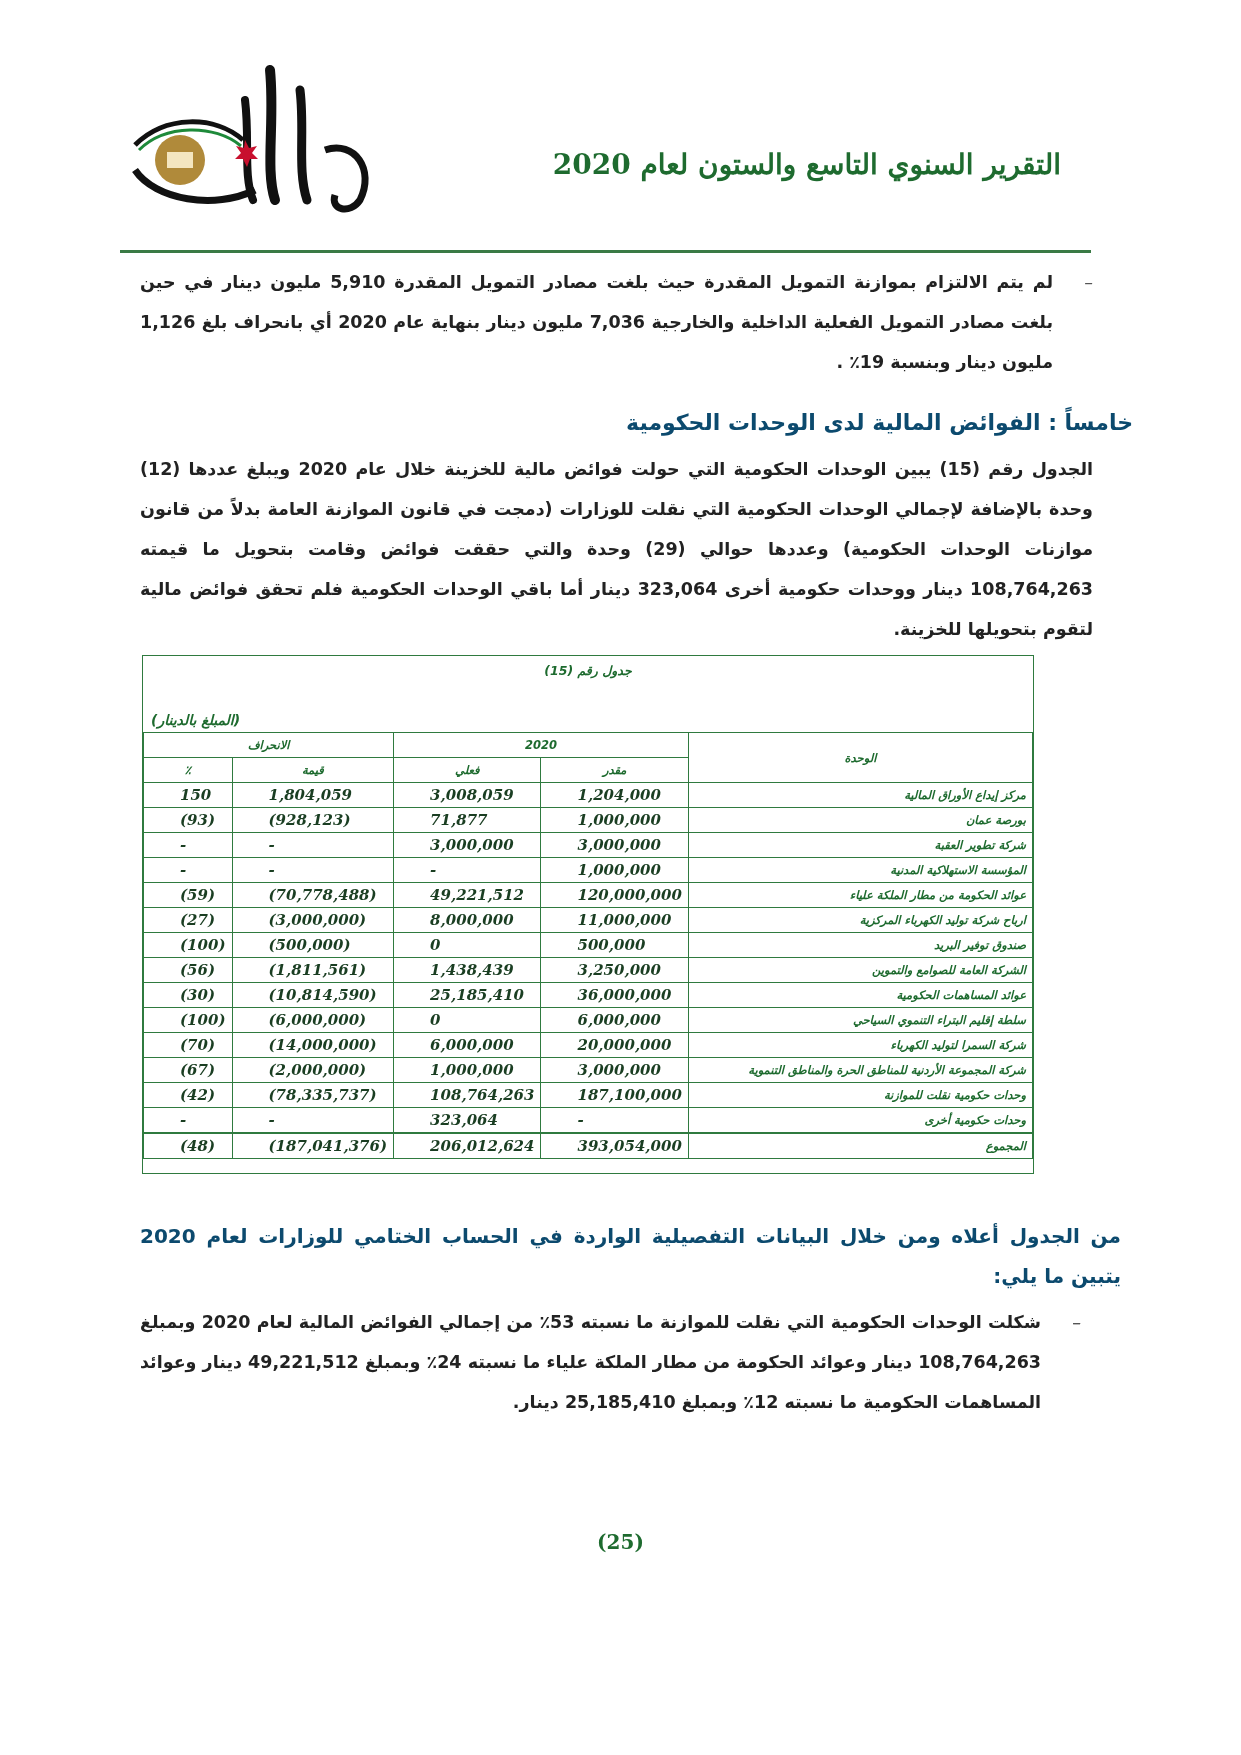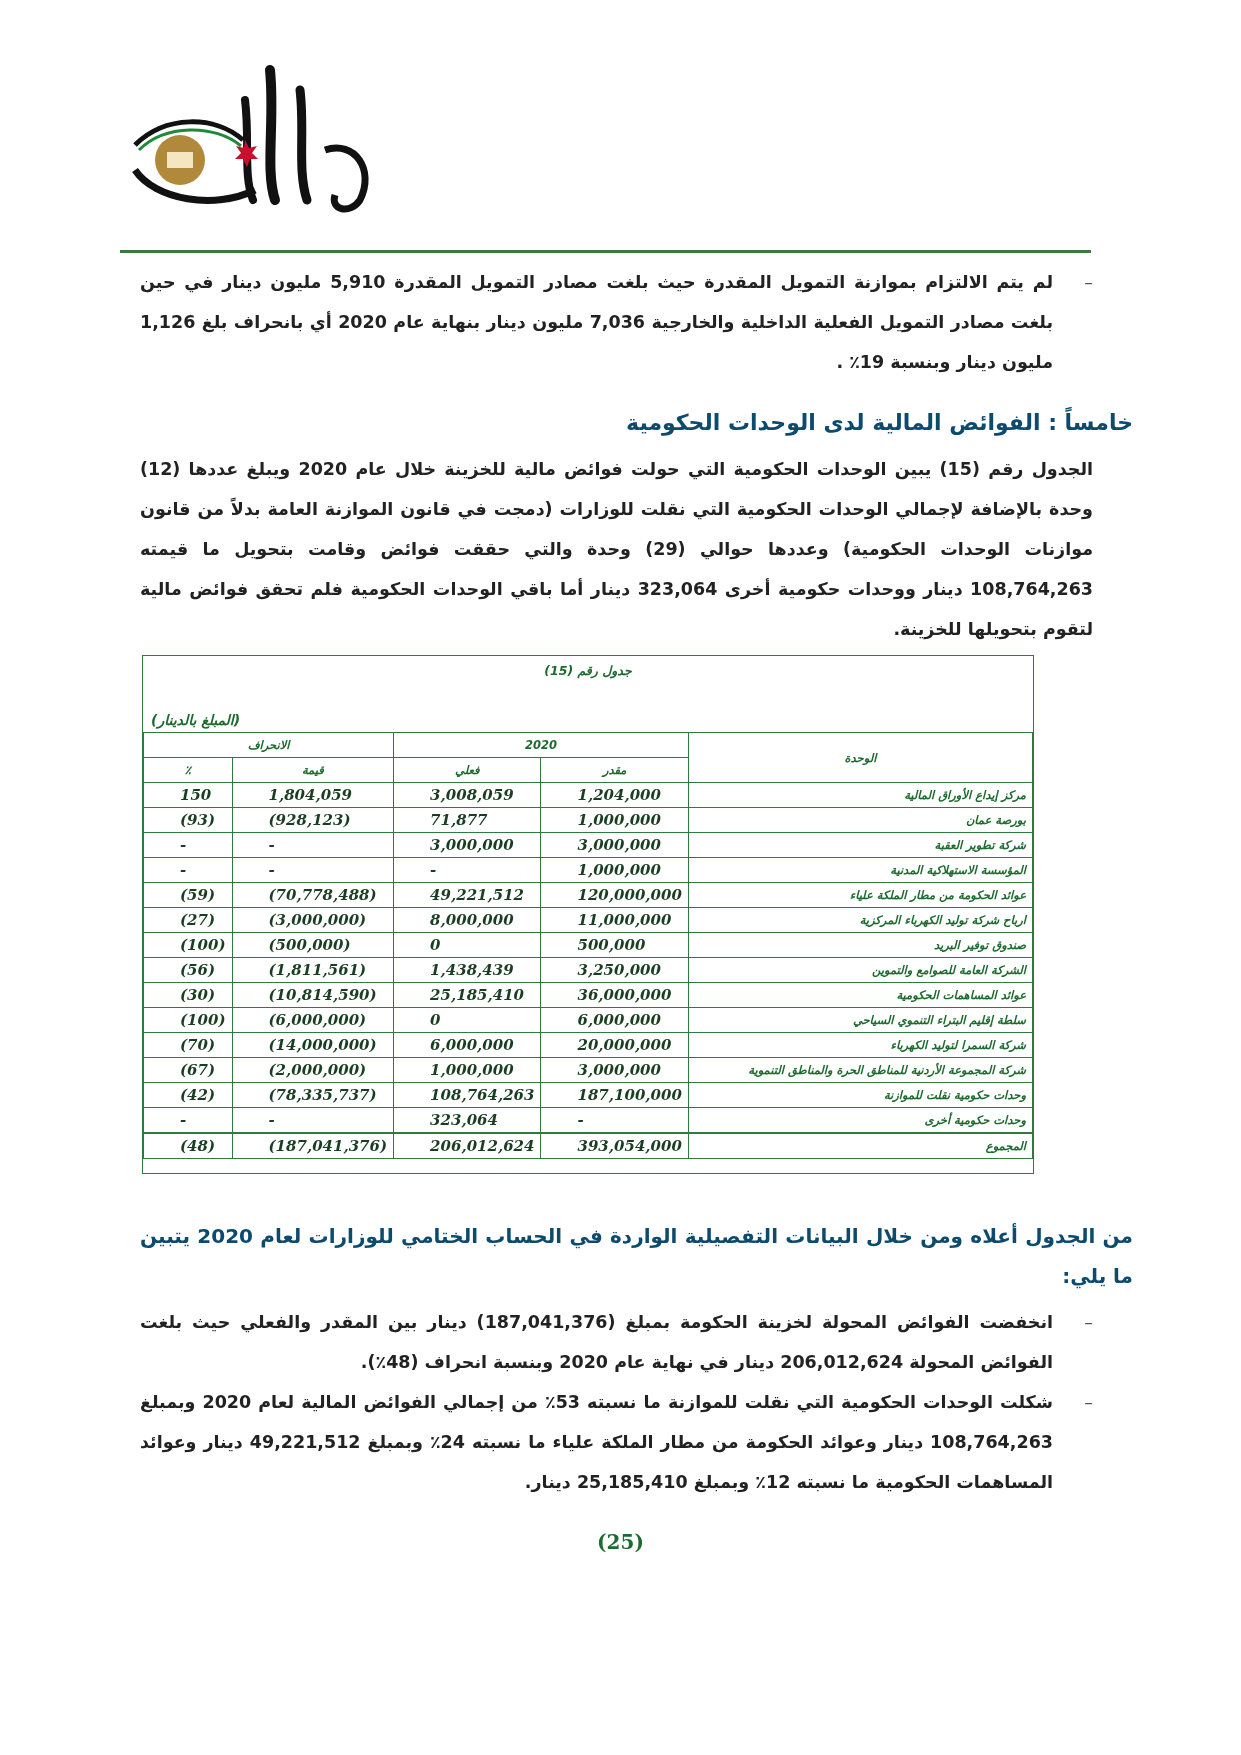--- a/index.html
+++ b/index.html
@@ -16,21 +16,21 @@
   .para { font-size:17.5px; line-height:40px; font-weight:bold; color:#222; }
   .tbl-wrap { position:absolute; left:142px; width:890px; top:655px; border:1.5px solid #2f7a3f; height:517px; direction:rtl;font-style:italic; }
   .tbl-title { text-align:center; font-size:12.5px; font-weight:bold; color:#1e6b2f; line-height:22px; margin-top:4px; }
   .tbl-unit { position:absolute; left:8px; top:56px; font-size:14px; font-weight:bold; color:#1e6b2f; }
   table { position:absolute; left:0; top:76px; width:100%; border-collapse:collapse; direction:rtl; }
   td, th { border:1.5px solid #2f7a3f; padding:0 6px; height:24px; }
   th { font-size:11.5px; color:#1e6b2f; font-weight:bold; }
   td.name { text-align:right; font-size:11.5px; font-weight:bold; color:#1e6b2f; width:396px; }
   td.num { text-align:left; font-family:"DejaVu Serif", serif; font-weight:bold; font-size:15px; color:#1a3e22; direction:ltr;padding-left:36px; }
   tr.total td { border-top:2.5px solid #2f7a3f; }
-  .after { position:absolute; left:140px; right:148px; top:1195px; direction:rtl; text-align:justify; }
+  .after { position:absolute; left:140px; right:160px; top:1195px; direction:rtl; text-align:justify; }
   .after .section-title { font-size:20px; margin-right:-40px; }
   .pageno { position:absolute; left:0; right:0; top:1530px; text-align:center; font-family:"DejaVu Serif", serif; font-weight:bold; font-size:20px; color:#1e6b2f; }
 </style>
 </head>
 <body>
 
 <div class="header">
   <div class="logo">
     <svg width="290" height="160" viewBox="0 0 290 160">
       <path d="M145 10 C150 60 140 110 150 140" stroke="#111" stroke-width="10" fill="none" stroke-linecap="round"></path>
@@ -38,20 +38,21 @@
       <path d="M120 40 C125 80 118 115 128 140" stroke="#111" stroke-width="8" fill="none" stroke-linecap="round"></path>
       <path d="M200 90 C230 80 250 110 235 140 C225 155 205 150 210 135" stroke="#111" stroke-width="7" fill="none"></path>
       <path d="M10 110 C30 140 90 150 130 130" stroke="#111" stroke-width="7" fill="none"></path>
       <path d="M10 85 C40 55 90 55 118 80" stroke="#111" stroke-width="5" fill="none"></path>
       <path d="M14 90 C40 64 90 64 116 86" stroke="#1e8a3a" stroke-width="3" fill="none"></path>
       <circle cx="55" cy="100" r="25" fill="#b08a3a"></circle>
       <rect x="42" y="92" width="26" height="16" fill="#f4e6c0"></rect>
       <polygon points="120,80 124,88 132,86 127,93 133,99 125,99 122,107 118,99 110,99 116,93 111,86 119,88" fill="#c8102e"></polygon>
     </svg>
   </div>
+  <div class="report-title">التقرير السنوي التاسع والستون لعام 2020</div>
   <div class="header-rule"></div>
 </div>
 
 <div class="content">
   <div class="bullet">
     <span class="dash">–</span>
     <span>لم يتم الالتزام بموازنة التمويل المقدرة حيث بلغت مصادر التمويل المقدرة 5,910 مليون دينار في حين بلغت مصادر التمويل الفعلية الداخلية والخارجية 7,036 مليون دينار بنهاية عام 2020 أي بانحراف بلغ 1,126 مليون دينار وبنسبة 19٪ .</span>
   </div>
   <div class="section-title">خامساً : الفوائض المالية لدى الوحدات الحكومية</div>
   <div class="para">الجدول رقم (15) يبين الوحدات الحكومية التي حولت فوائض مالية للخزينة خلال عام 2020 ويبلغ عددها (12) وحدة بالإضافة لإجمالي الوحدات الحكومية التي نقلت للوزارات (دمجت في قانون الموازنة العامة بدلاً من قانون موازنات الوحدات الحكومية) وعددها حوالي (29) وحدة والتي حققت فوائض وقامت بتحويل ما قيمته 108,764,263 دينار ووحدات حكومية أخرى 323,064 دينار أما باقي الوحدات الحكومية فلم تحقق فوائض مالية لتقوم بتحويلها للخزينة.</div>
@@ -181,21 +182,20 @@
           <td class="num">(48)</td>
         </tr>
       </tbody>
   </table>
 </div>
 
 <div class="after">
   <div class="section-title">من الجدول أعلاه ومن خلال البيانات التفصيلية الواردة في الحساب الختامي للوزارات لعام 2020 يتبين ما يلي:</div>
   <div class="bullet">
     <span class="dash">–</span>
-    <span>انخفضت الفوائض المحولة لخزينة الحكومة بمبلغ (187,041,376) دينار بين المقدر والفعلي حيث بلغت الفوائض المحولة 206,012,624 دينار في نهاية عام 2020 وبنسبة انحراف (48٪).</span>
   </div>
   <div class="bullet">
     <span class="dash">–</span>
     <span>شكلت الوحدات الحكومية التي نقلت للموازنة ما نسبته 53٪ من إجمالي الفوائض المالية لعام 2020 وبمبلغ 108,764,263 دينار وعوائد الحكومة من مطار الملكة علياء ما نسبته 24٪ وبمبلغ 49,221,512 دينار وعوائد المساهمات الحكومية ما نسبته 12٪ وبمبلغ 25,185,410 دينار.</span>
   </div>
 </div>
 
 <div class="pageno">(25)</div>
 
 </body></html>

